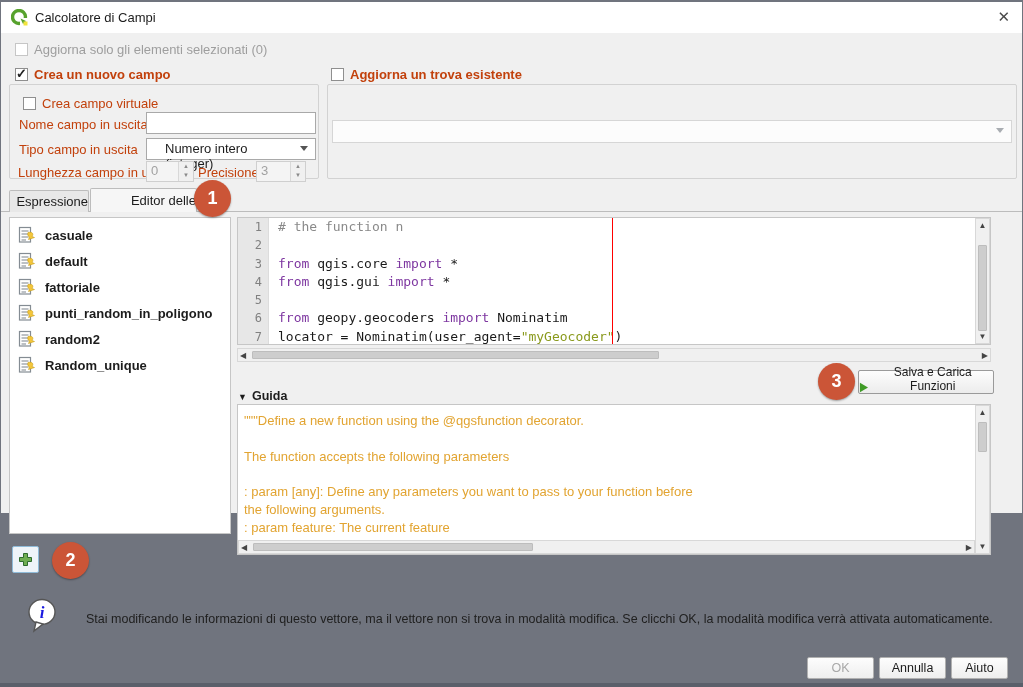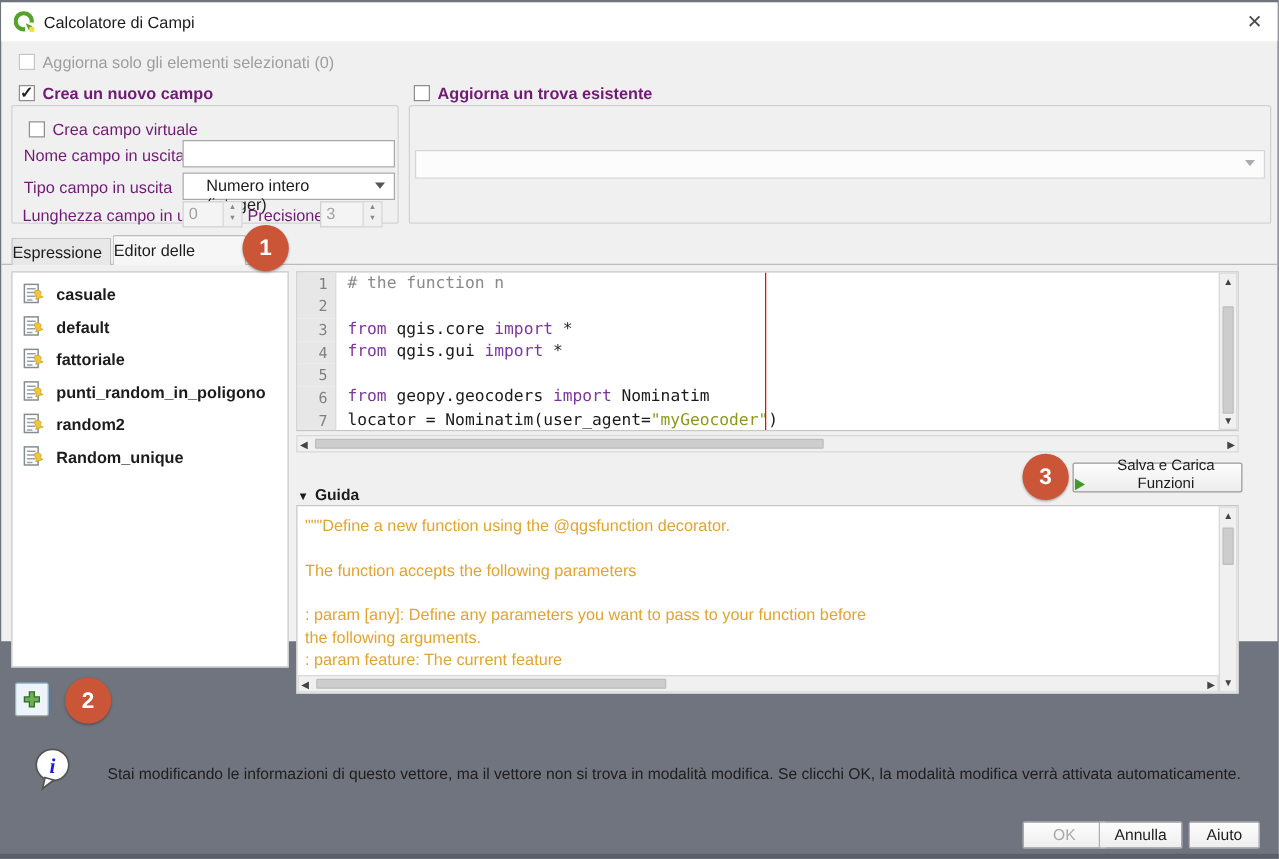--- a/index.html
+++ b/index.html
@@ -10,38 +10,38 @@
 
   
   #titlebar { position:absolute; top:0; left:0; width:100%; height:31px; background:#ffffff; }
   #title { position:absolute; left:34px; top:8px; font-size:13px; color:#1c1c1c; }
   #close-x { position:absolute; right:12px; top:6px; font-size:15px; color:#4a4a4a; cursor:pointer; }
 
   
   .cb { position:absolute; width:13px; height:13px; background:#fff; border:1px solid #8f8f8f; }
   .cb.checked::after { content:"✓"; position:absolute; left:0px; top:-3px; font-size:13px; font-weight:bold; color:#222; }
   .cb.disabled { border-color:#c6c6c6; }
-  .lbl { position:absolute; font-size:13px; color:#701a75; white-space:nowrap; }
+  .lbl { position:absolute; font-size:13px; color:#c2410c; white-space:nowrap; }
   .lbl.bold { font-weight:bold; }
   .lbl.dim { color:#9e9e9e; }
 
   .groupbox { position:absolute; border:1px solid #d2d2d2; border-radius:2px; }
 
   .input { position:absolute; background:#fff; border:1px solid #a9a9a9; }
   .combo { position:absolute; background:#fff; border:1px solid #a9a9a9; font-size:13px; color:#1c1c1c; padding:2px 18px; }
   .combo.disabled { background:#fcfcfc; border-color:#d6d6d6; }
   .combo .arr { position:absolute; right:7px; top:7px; width:0; height:0; border-left:4px solid transparent; border-right:4px solid transparent; border-top:5px solid #555; }
   .combo.disabled .arr { border-top-color:#a9adb2; }
 
   .spin { position:absolute; background:#f4f4f4; border:1px solid #cfcfcf; font-size:13px; color:#a2a2a2; padding:1px 4px; }
   .spin .btns { position:absolute; right:0; top:0; bottom:0; width:15px; border-left:1px solid #d8d8d8; background:#f0f0f0; font-size:6px; color:#8a8a8a; text-align:center; line-height:9px; }
 
   
   #tabline { position:absolute; top:209px; left:0; width:100%; height:1px; background:#bcbcbc; }
-  .tab { position:absolute; border:1px solid #bcbcbc; border-bottom:none; border-radius:2px 2px 0 0; font-size:13px; text-align:left; color:#1c1c1c; }
+  .tab { position:absolute; border:1px solid #bcbcbc; border-bottom:none; border-radius:2px 2px 0 0; font-size:13px; text-align:right; color:#1c1c1c; }
   .tab.inactive { background:#e8e8e8; top:188px; height:22px; line-height:21px; }
   .tab.active { background:#f6f6f6; top:186px; height:24px; line-height:23px; }
 
   
   .badge { position:absolute; width:37px; height:37px; border-radius:50%; background:#cb5537; color:#fff; font-size:18px; font-weight:bold; text-align:center; line-height:37px; box-shadow:0 1px 2px rgba(0,0,0,.35); z-index:30; }
 
   
   #function-list { position:absolute; left:8px; top:215px; width:222px; height:317px; background:#fff; border:1px solid #c6c6c6; overflow:hidden; padding-top:4px;font-weight:bold; }
   .fn-row { height:26px; display:flex; align-items:center; padding-left:8px; font-size:13px; color:#1c1c1c; cursor:default; }
   .fn-row.selected { background:#e2e7ea; }
@@ -73,21 +73,21 @@
   #guida-header .tri { font-size:9px; margin-right:5px; }
   #guida-box { position:absolute; left:236px; top:402px; width:754px; height:151px; background:#fff; border:1px solid #c6c6c6; overflow:hidden; }
   #guida-lines { position:absolute; left:6px; top:7px; right:20px; }
   .guida-line { height:17.8px; line-height:17.8px; font-size:13px; color:#e2a431; white-space:nowrap; }
 
   
   #info-message { position:absolute; left:85px; top:610px; font-size:12.5px; color:#202020; }
 
   
   .dlg-btn { position:absolute; top:655px; height:22px; background:linear-gradient(#fdfdfd,#eeeeee); border:1px solid #b0b0b0; border-radius:2px; font-size:12.5px; color:#1c1c1c; text-align:center; line-height:20px; cursor:pointer; }
-  .dlg-btn.disabled { color:#a8a8a8; cursor:default;margin-left:11px; }
+  .dlg-btn.disabled { color:#a8a8a8; cursor:default; }
   #bottom-edge { position:absolute; left:0; bottom:0; width:100%; height:4px; background:#5a5f6a; }
 </style>
 </head>
 <body>
 
 <div id="dialog">
 
   <div id="titlebar">
     <svg class="abs" style="left:10px;top:7px" width="17" height="17" viewBox="0 0 17 17">
       <circle cx="8" cy="8" r="6.5" fill="none" stroke="#57a22d" stroke-width="3.4"></circle>

